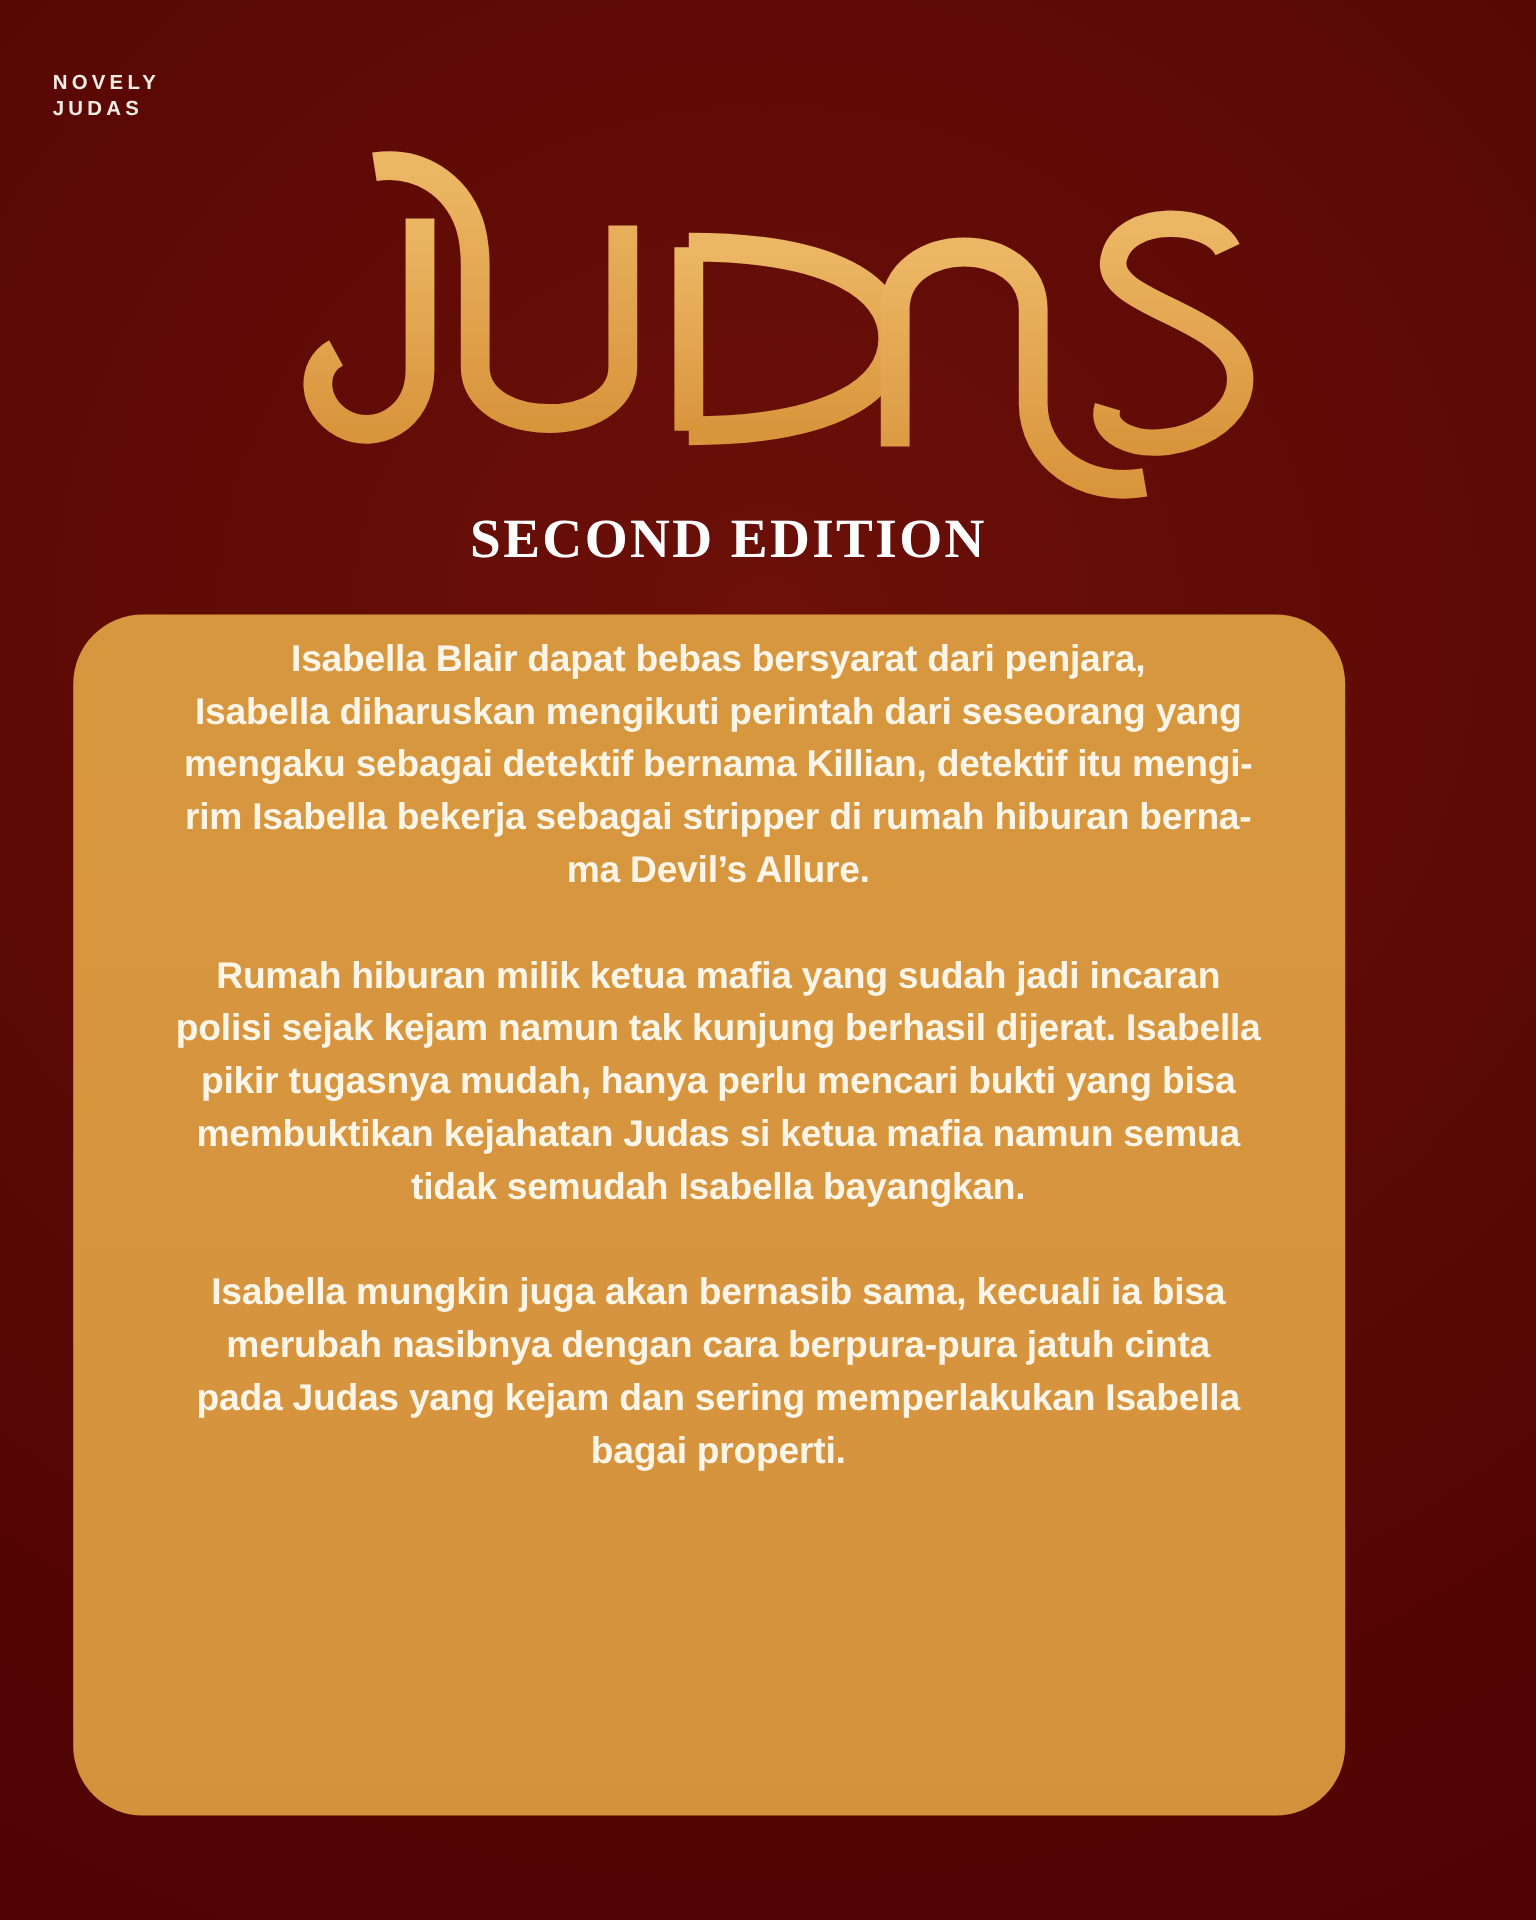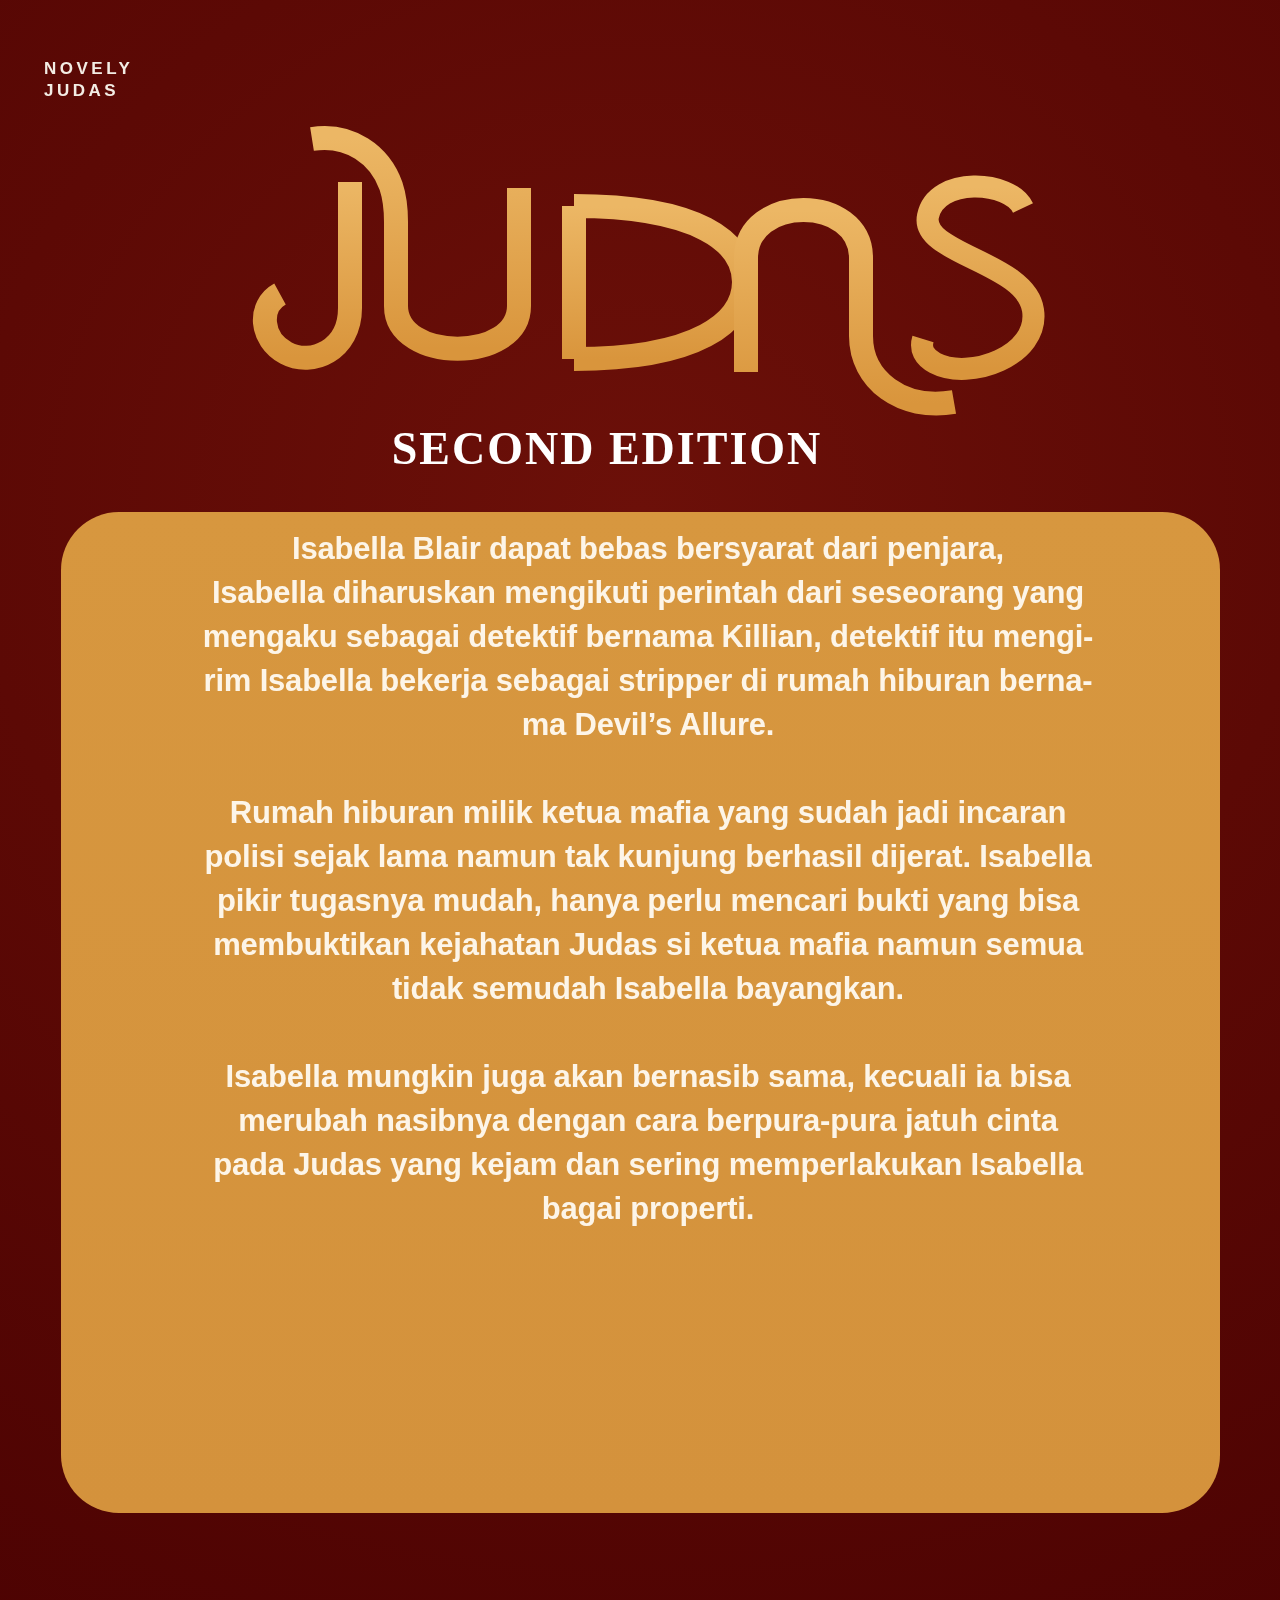--- a/index.html
+++ b/index.html
@@ -40,21 +40,21 @@
     transform:translateX(-33px);
     color:#ffffff;
     font-family:"Liberation Serif","DejaVu Serif",serif;
     font-weight:700;
     font-size:46px;
     letter-spacing:2px;
   }
   
   .card{
     position:absolute;left:61px;top:512px;
-    width:1159px;height:1001px;
+    width:1060px;height:1001px;
     box-sizing:border-box;
     background:linear-gradient(180deg,#d7973f 0%,#d4923c 100%);
     border-radius:58px;
     padding:15px 52px 10px 67px;
   }
   .para{
     margin:0 0 44px 0;
     color:#fdf5e8;
     font-weight:700;
     font-size:31px;
@@ -103,21 +103,21 @@
 
   <div class="subtitle">SECOND EDITION</div>
 
   <div class="card">
     <p class="para">Isabella Blair dapat bebas bersyarat dari penjara,
 Isabella diharuskan mengikuti perintah dari seseorang yang
 mengaku sebagai detektif bernama Killian, detektif itu mengi-
 rim Isabella bekerja sebagai stripper di rumah hiburan berna-
 ma Devil’s Allure.</p>
     <p class="para">Rumah hiburan milik ketua mafia yang sudah jadi incaran
-polisi sejak lama namun tak kunjung berhasil dijerat. Isabella
+polisi sejak kejam namun tak kunjung berhasil dijerat. Isabella
 pikir tugasnya mudah, hanya perlu mencari bukti yang bisa
 membuktikan kejahatan Judas si ketua mafia namun semua
 tidak semudah Isabella bayangkan.</p>
     <p class="para">Isabella mungkin juga akan bernasib sama, kecuali ia bisa
 merubah nasibnya dengan cara berpura-pura jatuh cinta
 pada Judas yang kejam dan sering memperlakukan Isabella
 bagai properti.</p>
   </div>
 
 </div>

